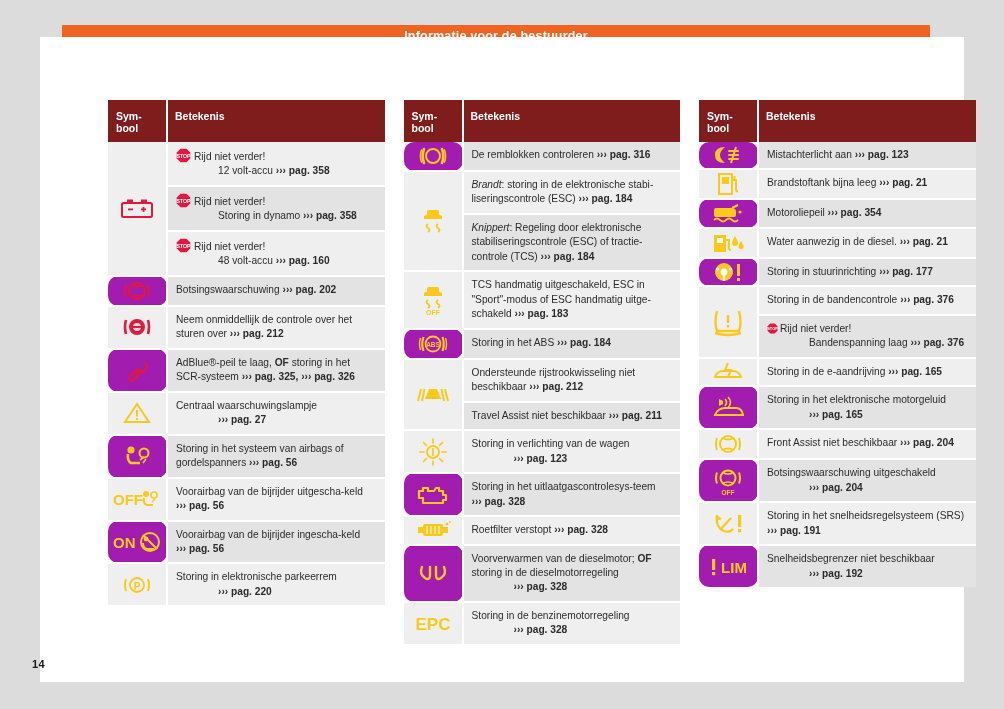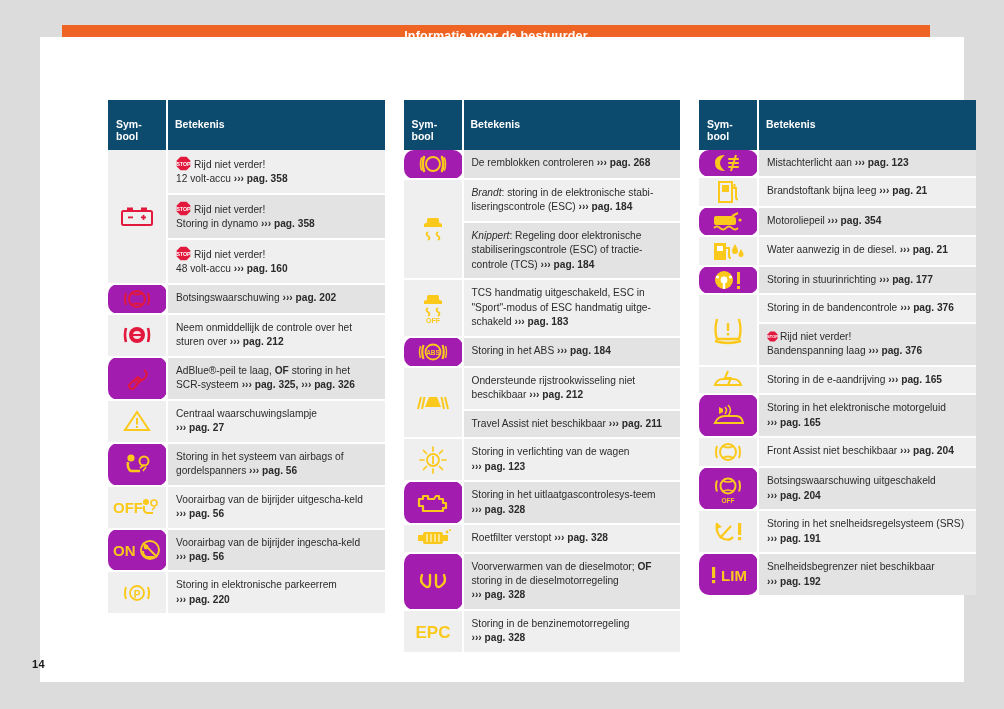--- a/index.html
+++ b/index.html
@@ -39,26 +39,26 @@
     left:68px; top:63px;
     width:868px;
     display:flex;
     gap:19px;
     align-items:flex-start;
   }
   .col { width:276.5px; }
   table.tbl { width:100%; border-collapse:collapse; table-layout:fixed; }
   table.tbl col.sym { width:59px; }
   .thead th {
-    background:#0c4a6e;
+    background:#7f1d1d;
     color:#ffffff;
     font-size:10.5px;
     font-weight:700;
     text-align:left;
-    padding:18px 7px 7px 7px;
+    padding:10px 7px 7px 7px;
     line-height:1.18;
     vertical-align:top;
     border-right:2px solid #ffffff;
   }
   .thead th:last-child { border-right:none; }
   .thead th.sym-h { padding-left:8px; }
   td.symcell {
     background:#efefef;
     border-right:2px solid #ffffff;
     border-bottom:2px solid #ffffff;
@@ -82,21 +82,21 @@
   b.strong { font-weight:700; }
   i.ital { font-style:italic; }
   .stop {
     display:inline-block;
     width:15px; height:15px;
     vertical-align:-3px;
     margin-right:3px;
   }
   .stop-sm { width:11px; height:11px; vertical-align:-2px; margin-right:2px; }
   svg.ico { display:block; margin:0 auto; }
-  .line2 { display:block; }
+  .line2 { display:block;margin-left:42px; }
 </style>
 </head>
 <body>
 
 <div id="banner">
   <span>Informatie voor de bestuurder</span>
 </div>
 
 <div id="page">
   <div id="cols">
@@ -286,21 +286,21 @@
 
         <tr>
           <td class="symcell alt">
             <svg class="ico" width="30" height="26" viewBox="0 0 30 26">
               <circle cx="15" cy="13" r="7" fill="none" stroke="#fbc91b" stroke-width="2"></circle>
               <path d="M6 6 q-2.5 7 0 14 M24 6 q2.5 7 0 14" fill="none" stroke="#fbc91b" stroke-width="2.6" stroke-linecap="round"></path>
               <path d="M3.5 7 q-2 6 0 12 M26.5 7 q2 6 0 12" fill="none" stroke="#fbc91b" stroke-width="1.6" stroke-linecap="round"></path>
             </svg>
           </td>
           <td class="txt alt">
-            <span>De remblokken controleren</span> <span class="ref">››› pag. 268</span>
+            <span>De remblokken controleren</span> <span class="ref">››› pag. 316</span>
           </td>
         </tr>
 
         <tr>
           <td class="symcell" rowspan="2">
             <svg class="ico" width="28" height="30" viewBox="0 0 28 30">
               <path d="M5 10 q9 -6 18 0 l0 3 l-18 0 z" fill="#fbc91b"></path>
               <rect x="8" y="4" width="12" height="5" rx="1.5" fill="#fbc91b"></rect>
               <path d="M9 18 q-3 2 0 4 q3 2 0 4" fill="none" stroke="#fbc91b" stroke-width="1.8"></path>
               <path d="M19 18 q-3 2 0 4 q3 2 0 4" fill="none" stroke="#fbc91b" stroke-width="1.8"></path>

